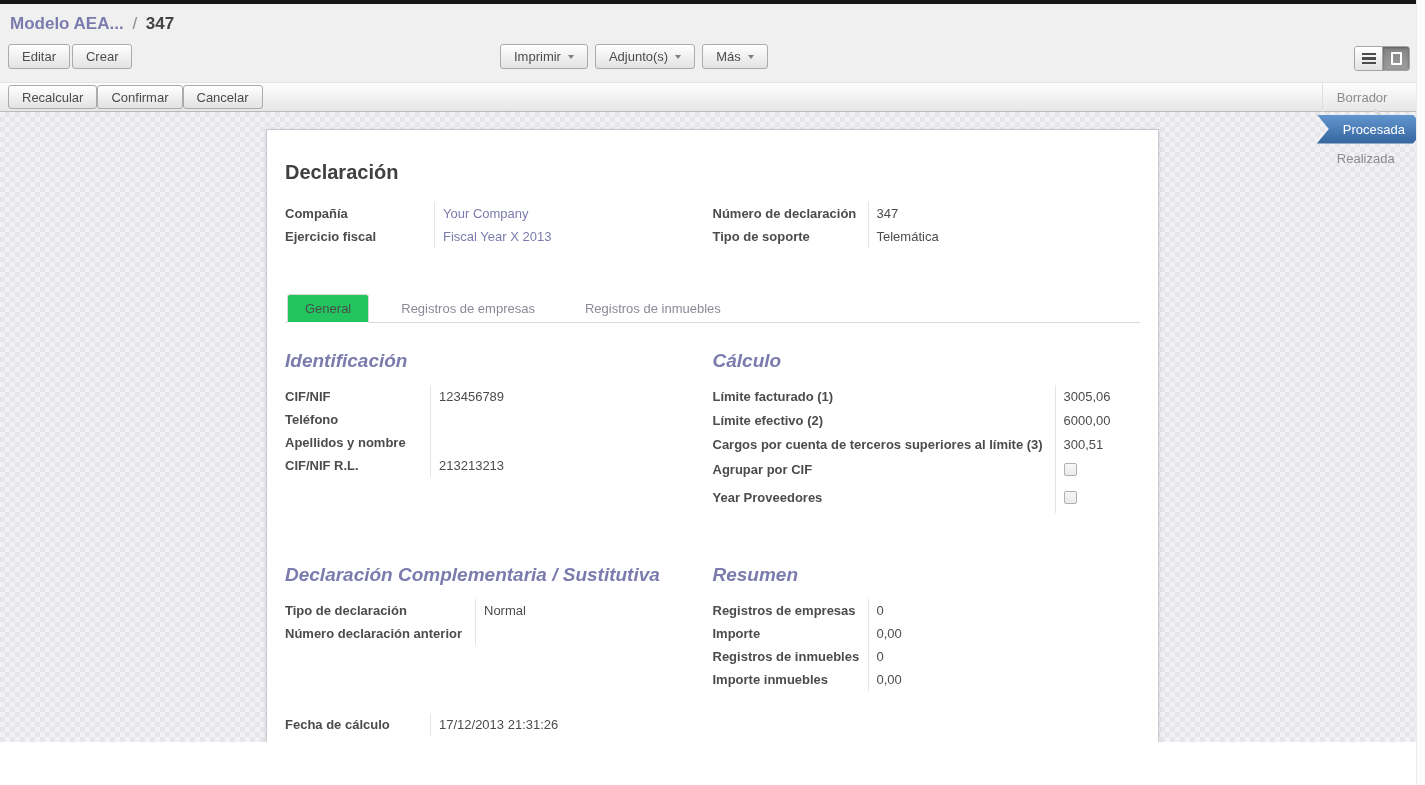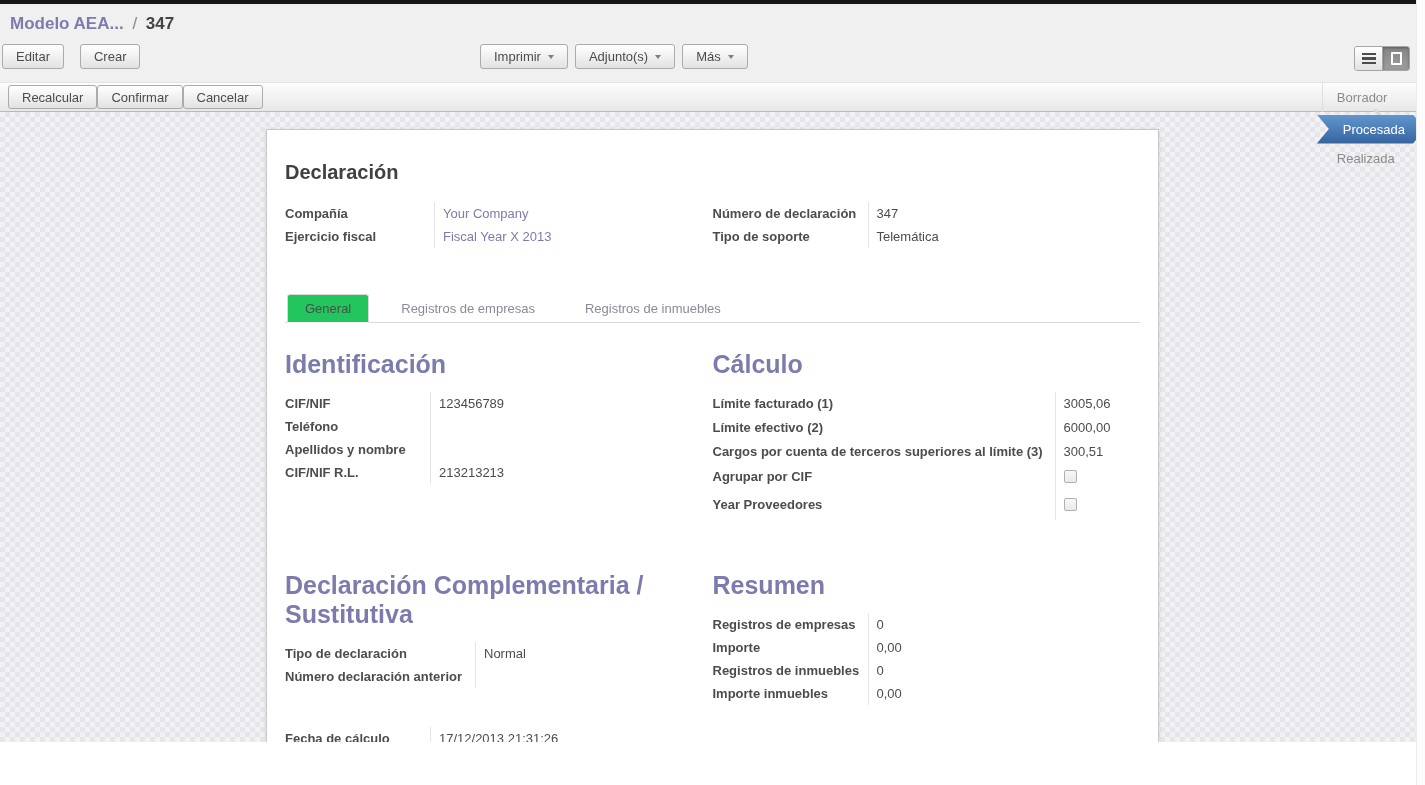--- a/index.html
+++ b/index.html
@@ -10,22 +10,22 @@
   .topbar { height:4px; background:#161616; }
 
   
   .header { background:#f0f0f0; padding-bottom:8px; }
   .breadcrumb { padding:10px 0 0 10px; font-size:17px; font-weight:bold; height:40px; }
   .bc-link { color:#7c7bad; cursor:pointer; }
   .bc-sep { color:#8a8a8a; font-weight:normal; padding:0 4px; }
   .bc-current { color:#444; }
 
   .btn-row { position:relative; height:30px; }
-  .left-btns { position:absolute; left:2px; top:0; display:flex; gap:16px;justify-content:center; }
-  .center-btns { position:absolute; left:480px; top:0; display:flex; gap:7px; }
+  .left-btns { position:absolute; left:8px; top:0; display:flex; gap:2px;justify-content:center; }
+  .center-btns { position:absolute; left:500px; top:0; display:flex; gap:7px; }
   .btn {
     display:inline-flex; align-items:center; gap:7px;
     font-size:13px; color:#4c4c4c; padding:3px 13px; height:25px;
     background:linear-gradient(#ffffff,#e2e2e2);
     border:1px solid #ababab; border-radius:3px; cursor:pointer;
     font-family:"Liberation Sans", sans-serif;
   }
   .caret { width:0; height:0; border-left:3.5px solid transparent;
     border-right:3.5px solid transparent; border-top:4px solid #7f7f7f; }
 
@@ -96,21 +96,21 @@
 
   
   .tabs { margin-top:46px; border-bottom:1px solid #d9d9d9; padding-left:2px; display:flex; }
   .tab { font-size:13px; color:#8a8a99; padding:6px 17px; cursor:pointer;
     margin-bottom:-1px; border:1px solid transparent; white-space:nowrap; }
   .tab.active { color:#4c4c4c; background:#22c55e; border:1px solid #d9d9d9;
     border-bottom:1px solid #fff; border-radius:3px 3px 0 0; }
   .tab + .tab { margin-left:14px; }
 
   .tab-content { padding-top:27px; }
-  .section-title { font-size:25px; font-weight:bold; color:#7c7bad; margin-bottom:13px; }
+  .section-title { font-size:19px; font-weight:bold; color:#7c7bad; margin-bottom:13px;font-style:italic; }
   .sections-row2 { margin-top:51px; }
   .fecha-row { margin-top:22px; }
 
   
   .scrollbar { position:fixed; top:0; right:0; width:9px; height:785px;
     background:#fcfcfc; border-left:1px solid #ececec; }
 </style>
 </head>
 <body>
 

